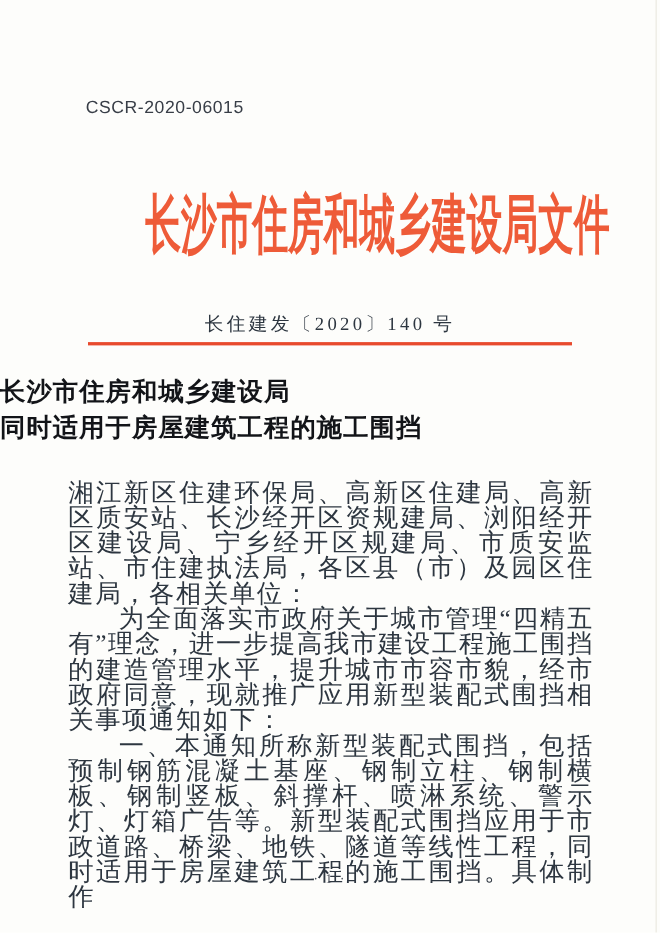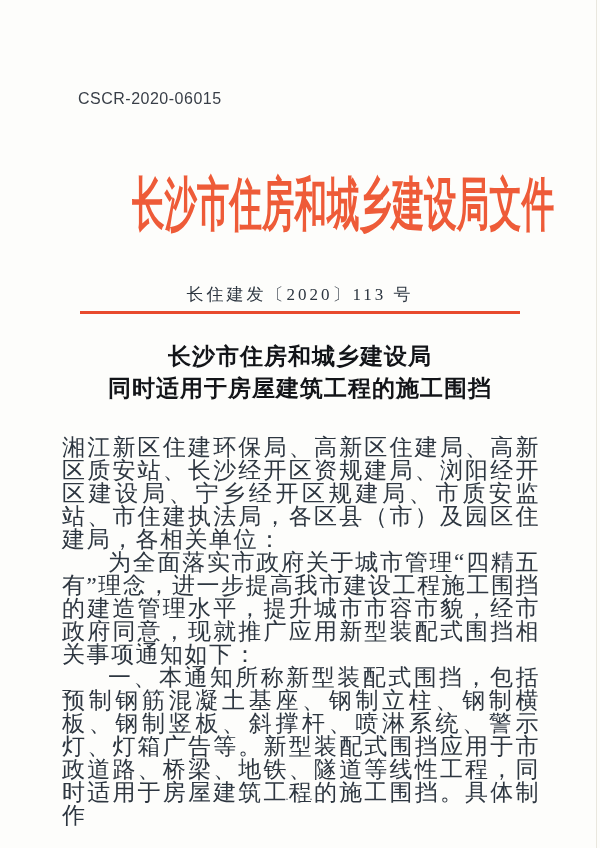--- a/index.html
+++ b/index.html
@@ -66,21 +66,21 @@
     width: 440px;
     height: 3px;
     background: var(--rule_red, #e84a2d);
   }
   .doc-title {
     position: absolute;
     top: 341px;
     left: 0;
     width: 600px;
     margin: 0;
-    text-align: center;
+    text-align: left;
     font-family: "Liberation Serif", "DejaVu Serif", serif;
     font-weight: 700;
     font-size: 23px;
     line-height: 32px;
     letter-spacing: 1px;
     color: #121418;
   }
   .body-text {
     position: absolute;
     top: 436px;
@@ -111,21 +111,21 @@
 </style>
 </head>
 <body>
 
 <div class="page">
 
   <div class="doc-code">CSCR-2020-06015</div>
 
   <h1 class="header-title">长沙市住房和城乡建设局文件</h1>
 
-  <div class="doc-number">长住建发〔2020〕113 号</div>
+  <div class="doc-number">长住建发〔2020〕140 号</div>
 
   <div class="red-rule"></div>
 
   <h2 class="doc-title">
     <span>长沙市住房和城乡建设局</span><br>
     <span>同时适用于房屋建筑工程的施工围挡</span>
   </h2>
 
   <div class="body-text">
     <p>湘江新区住建环保局、高新区住建局、高新区质安站、长沙经开区资规建局、浏阳经开区建设局、宁乡经开区规建局、市质安监站、市住建执法局，各区县（市）及园区住建局，各相关单位：</p>

